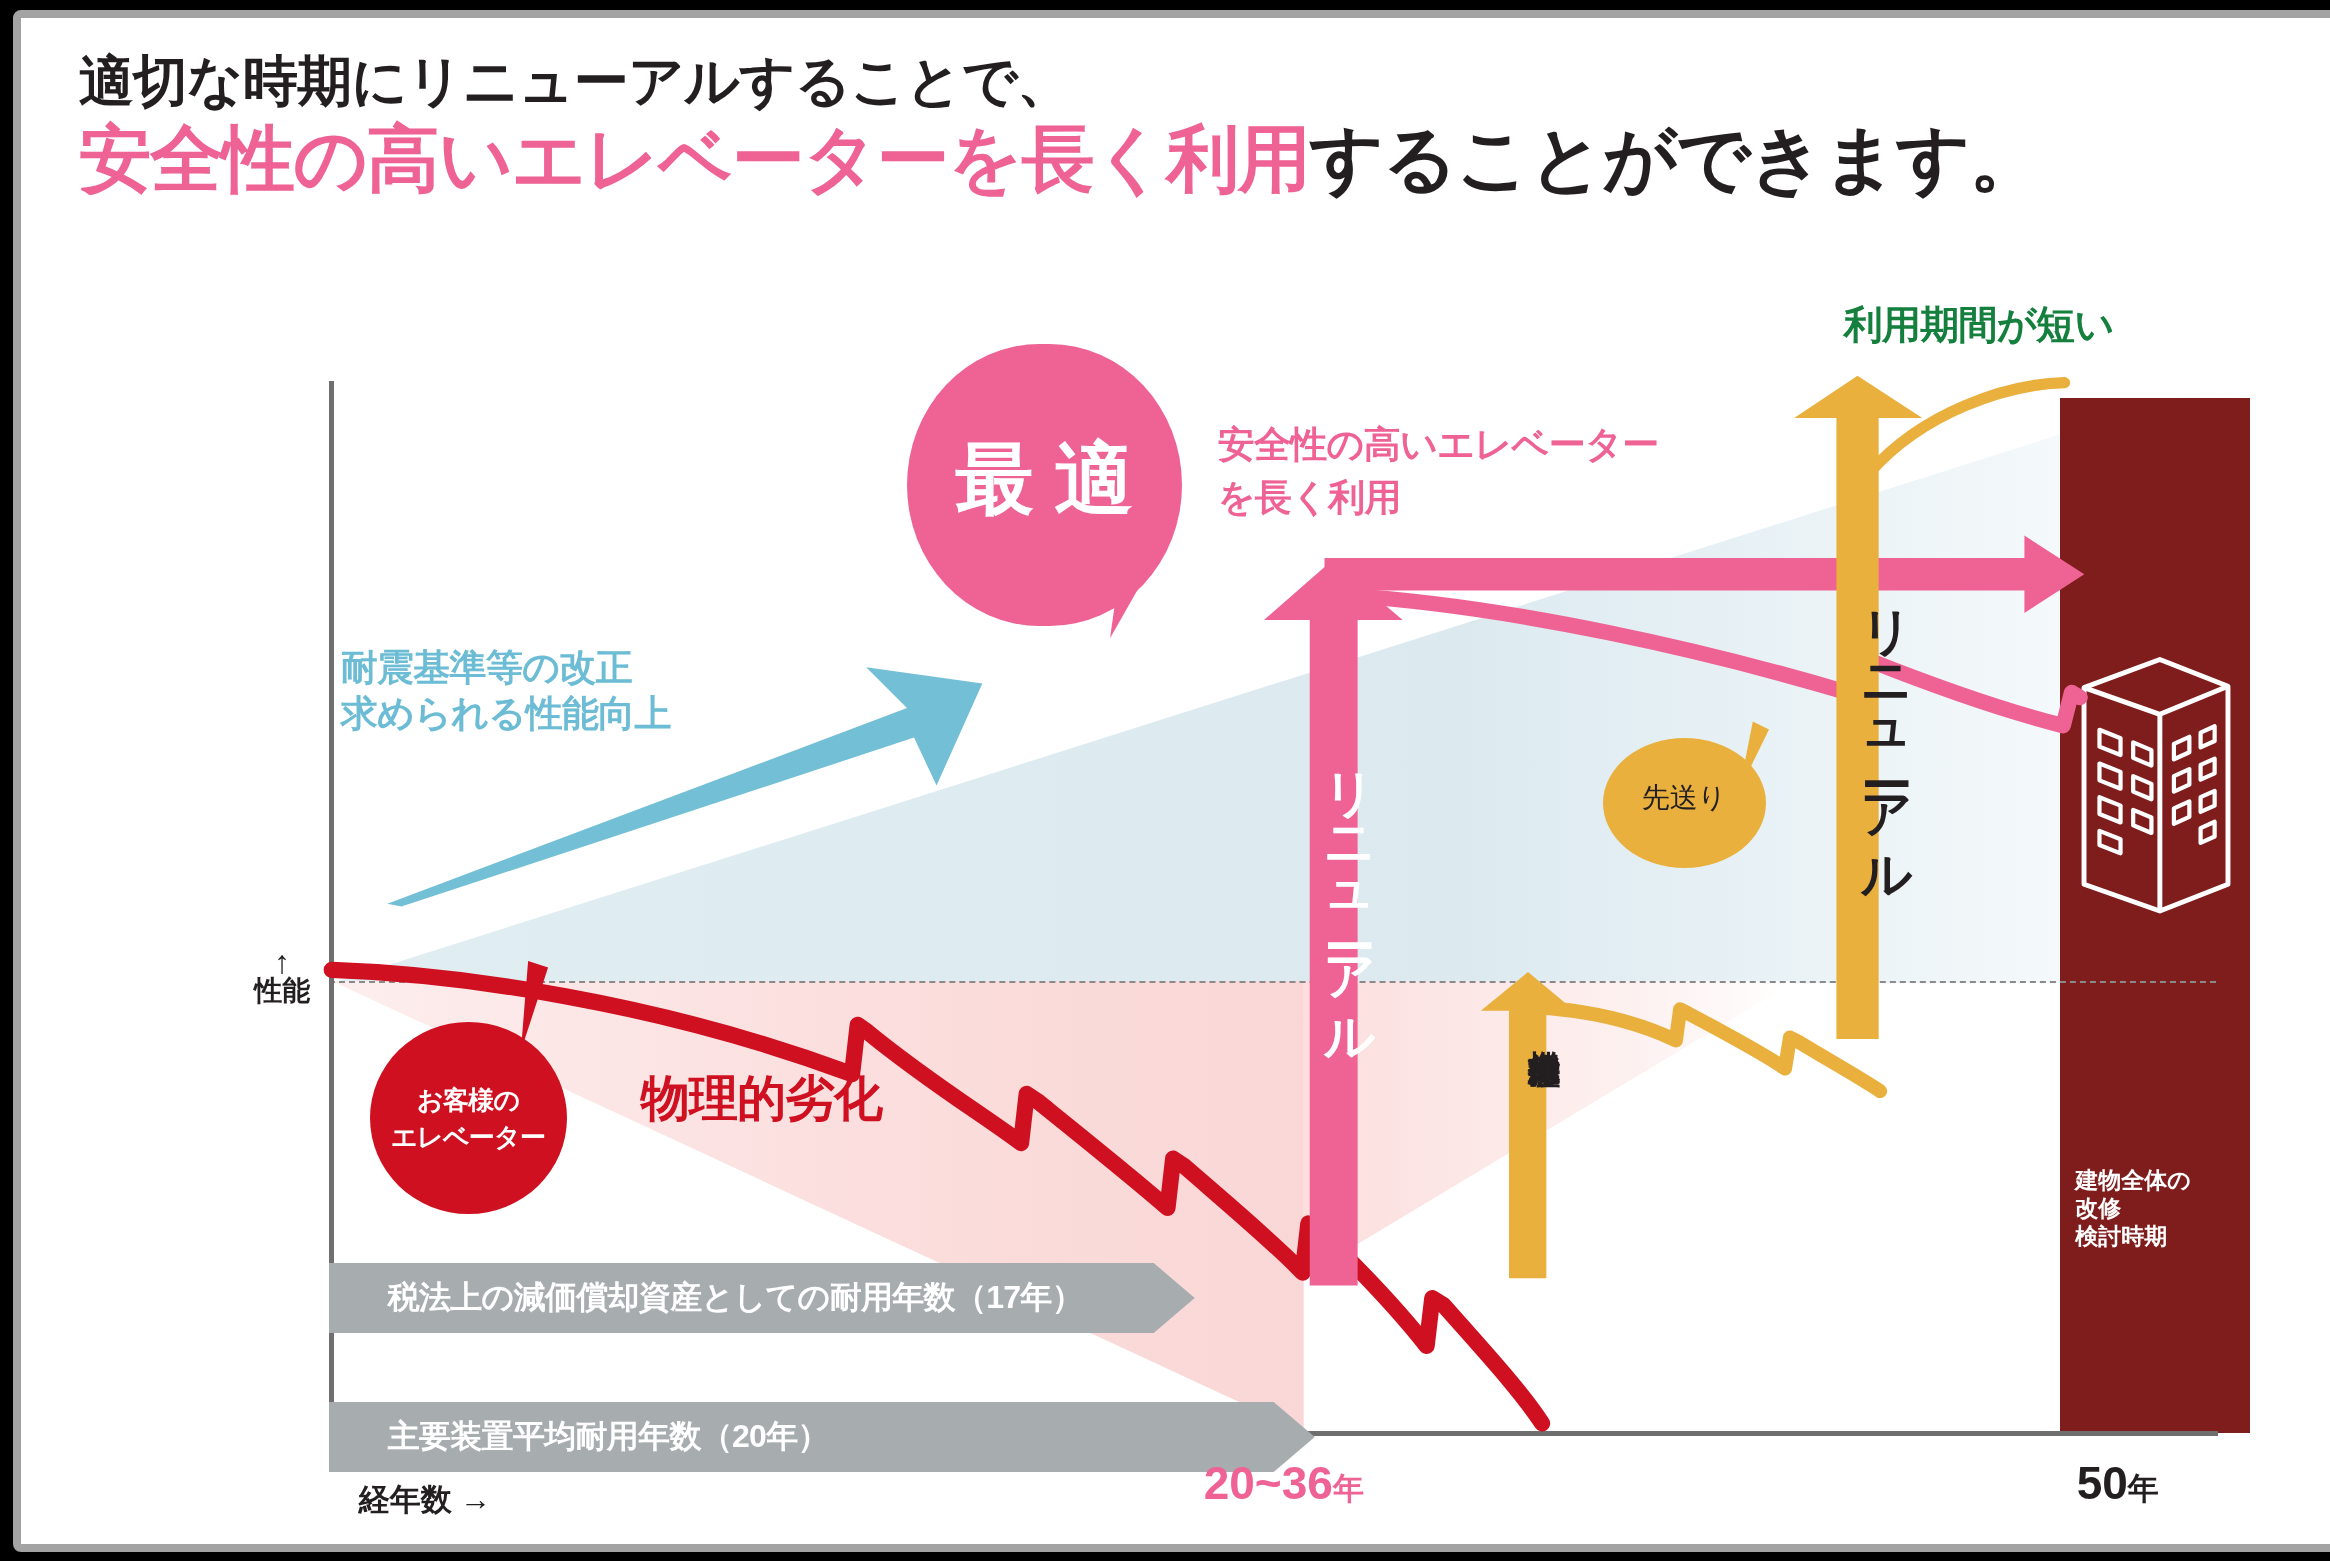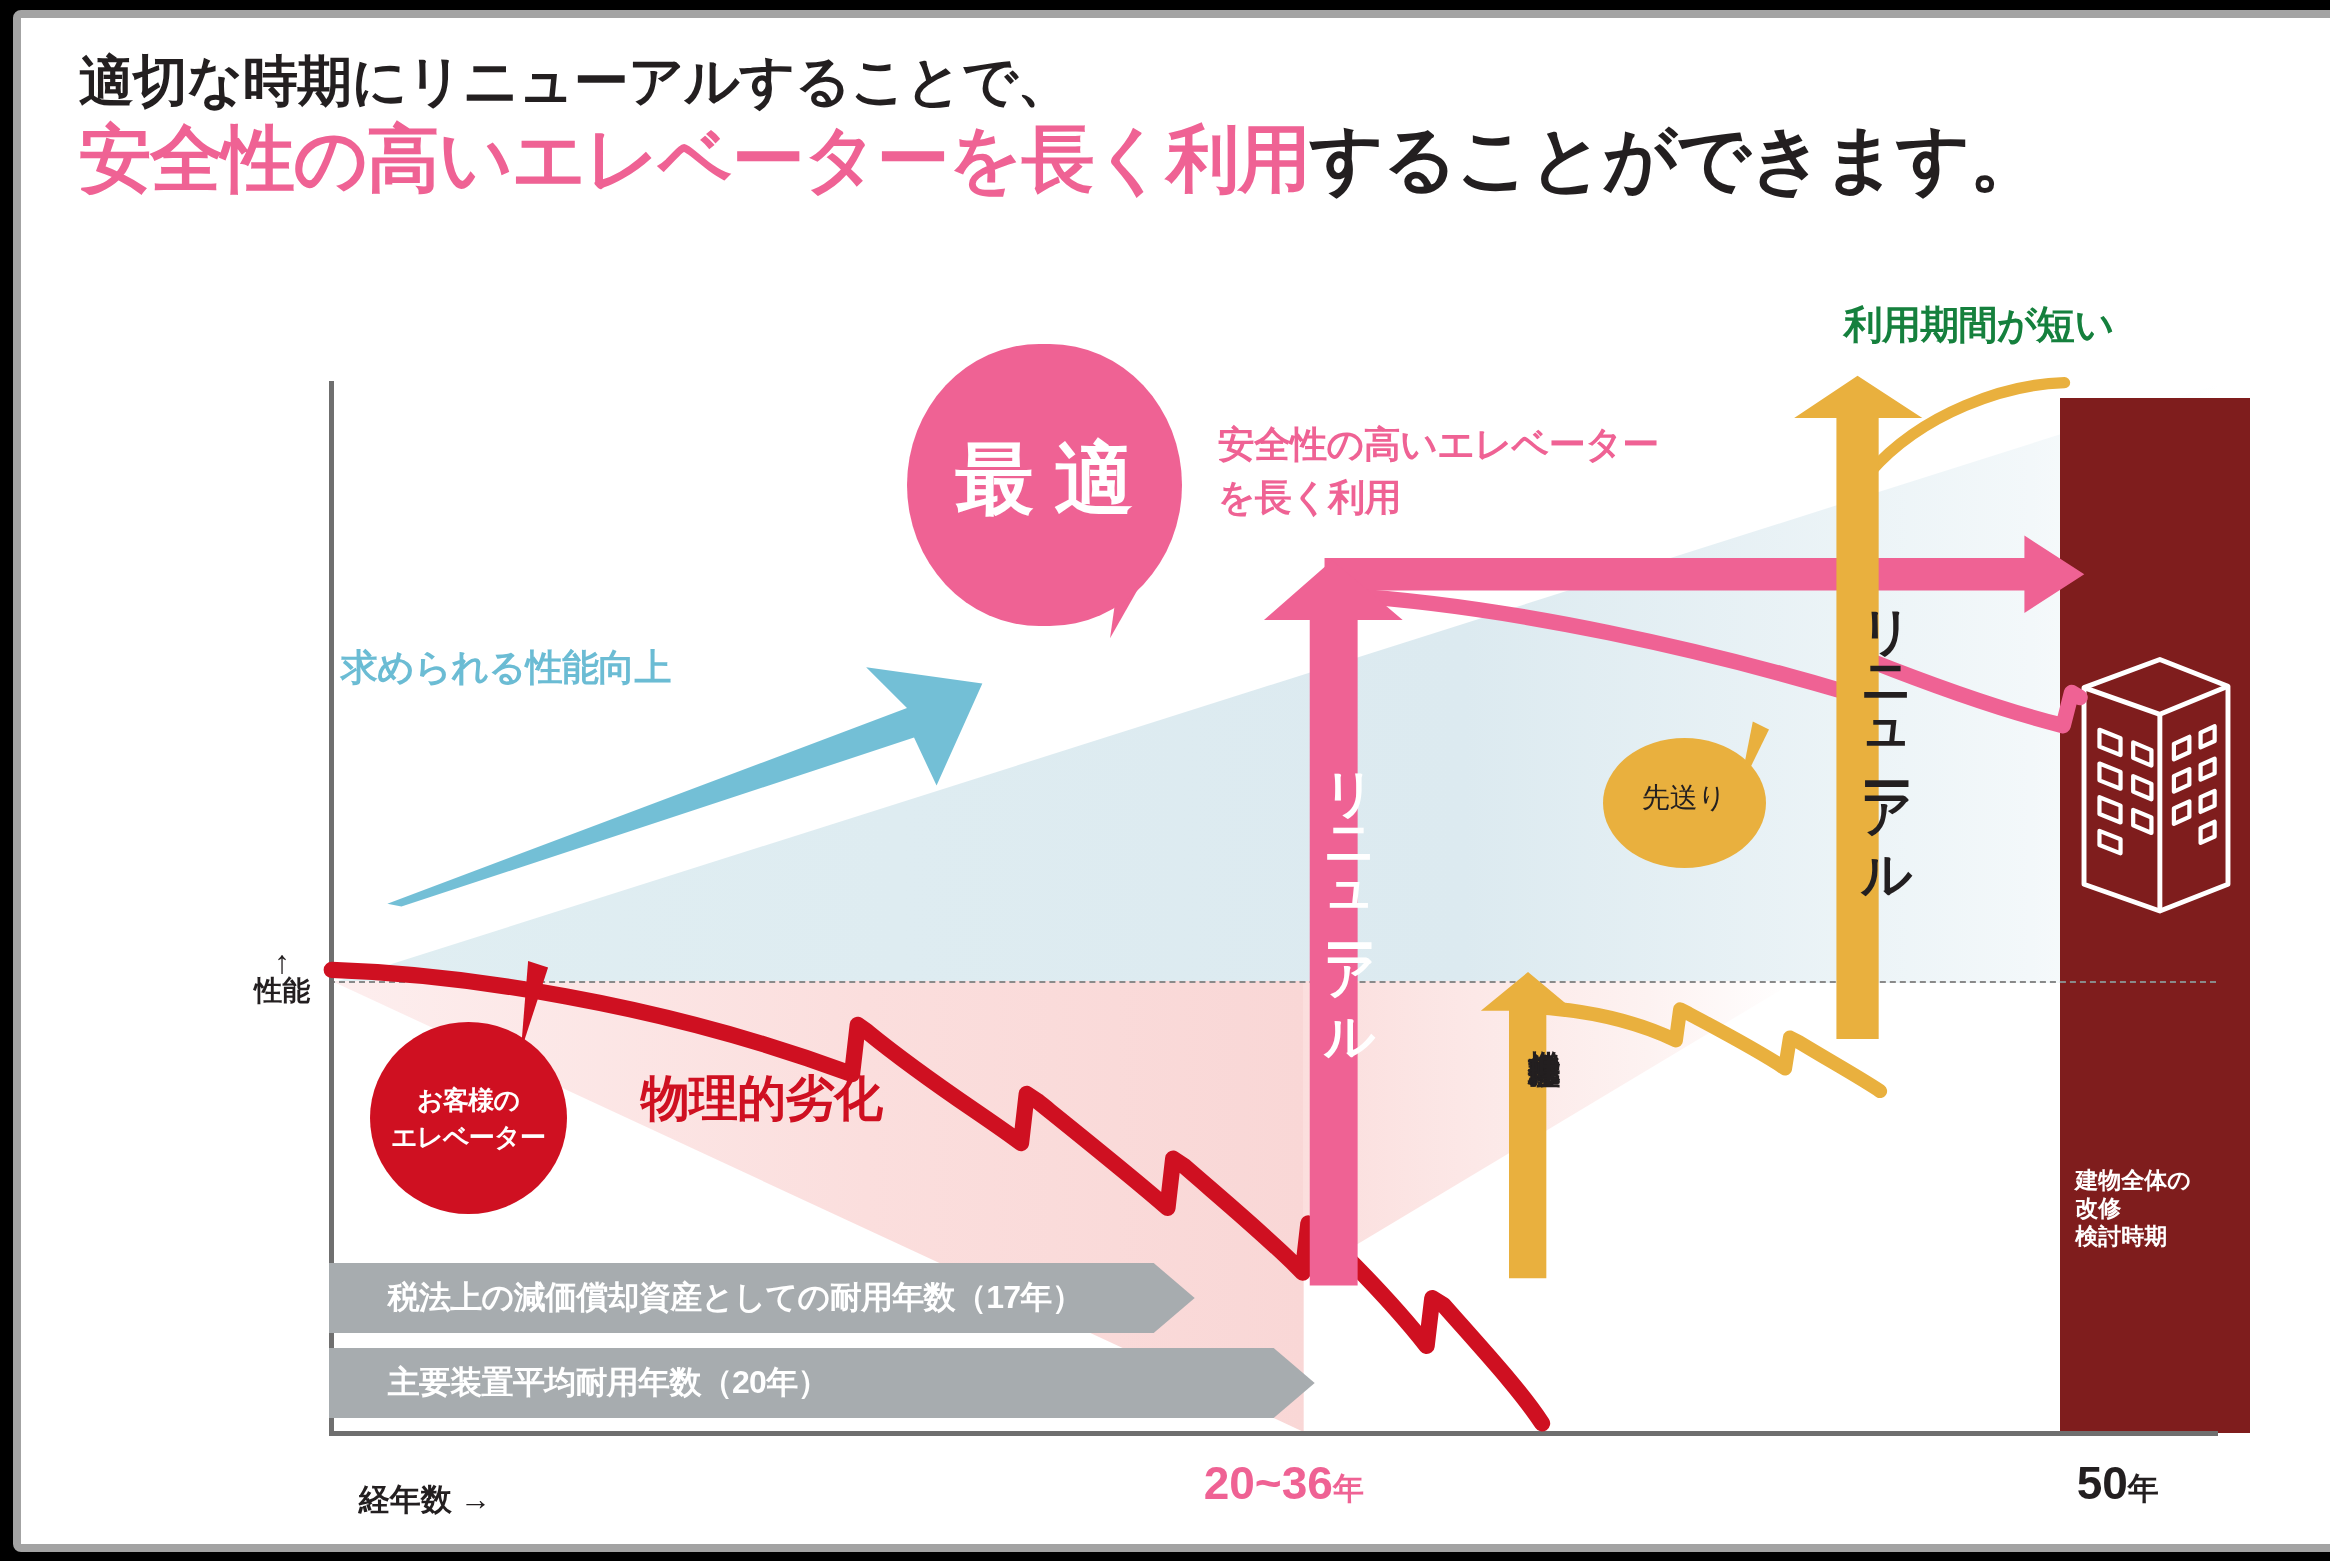--- a/index.html
+++ b/index.html
@@ -47,21 +47,21 @@
   .greycol{position:absolute;left:2039px;top:380px;width:190px;height:1035px;background:#7f1d1d;}
   .greycol .bldg{position:absolute;left:17.6px;top:254px;width:158px;height:296px;}
   .greycol .ctxt{position:absolute;left:15.5px;top:768px;width:162px;
       font-size:23px;font-weight:700;color:#fff;line-height:1.22;}
 
   
   .gbar{position:absolute;background:#a7acaf;color:#fff;font-weight:700;
         display:flex;align-items:center;white-space:nowrap;}
   #gbar17{left:308px;top:1245px;width:866px;height:70px;
        clip-path:polygon(0 0, calc(100% - 41px) 0, 100% 50%, calc(100% - 41px) 100%, 0 100%);}
-  #gbar20{left:308px;top:1330px;width:986px;height:70px;
+  #gbar20{left:308px;top:1384px;width:986px;height:70px;
        clip-path:polygon(0 0, calc(100% - 41px) 0, 100% 50%, calc(100% - 41px) 100%, 0 100%);}
   .gbar span{font-size:32px;padding-left:59px;letter-spacing:-0.7px;}
   .blueLbl{position:absolute;left:320px;top:627px;font-size:37px;font-weight:700;
            color:#6bbcd4;line-height:1.25;letter-spacing:-0.7px;}
 
   
   .optBubble{position:absolute;left:886px;top:326px;width:275px;height:282px;
      background:#ef6294;border-radius:50%/52%;}
   .optBubble .t{position:absolute;left:0;top:83px;width:275px;text-align:center;
      font-size:79px;font-weight:900;color:#fff;letter-spacing:20px;text-indent:20px;}
@@ -213,20 +213,21 @@
       <g>
         <path d="M2578 1450 L2578 568 L2518 568 L2608 508 L2700 568 L2638 568 L2638 1450 Z" fill="#e9b03e"></path>
       </g>
 
       <g>
         <path d="M2113 1790 L2113 1410 L2073 1410 L2140 1355 L2206 1410 L2166 1410 L2166 1790 Z" fill="#e9b03e"></path>
       </g>
     </svg>
 
     <div class="blueLbl">
+      <div>耐震基準等の改正</div>
       <div>求められる性能向上</div>
     </div>
 
     <div class="optTail"></div>
     <div class="optBubble">
       <div class="t">最適</div>
     </div>
     <div class="optNote">
       <div>安全性の高いエレベーター</div>
       <div>を長く利用</div>

